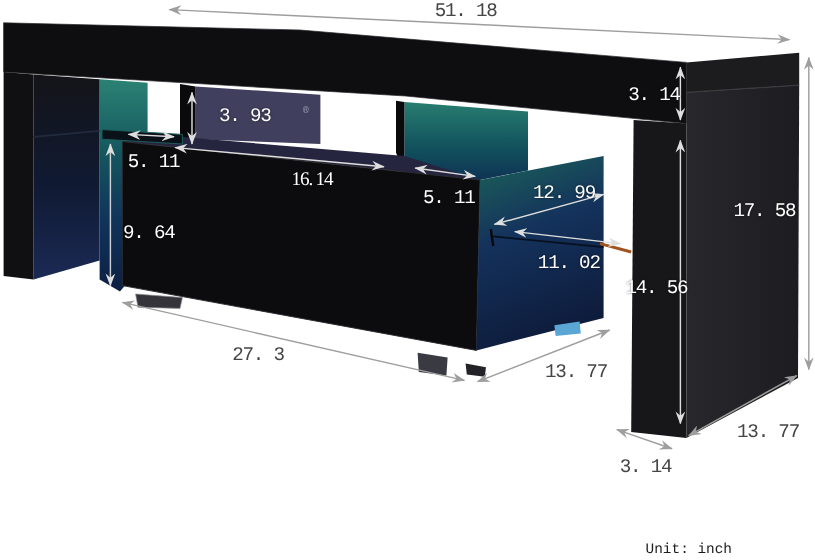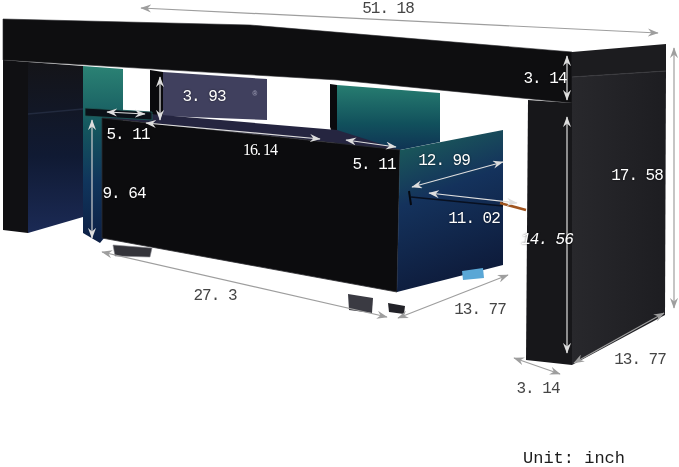--- a/index.html
+++ b/index.html
@@ -11,21 +11,21 @@
   }
   .stage svg{position:absolute;left:0;top:0;}
   .dim{
     position:absolute;transform:translate(-50%,-50%);
     font-size:16px;letter-spacing:-1px;white-space:nowrap;line-height:1;
   }
   .dim.gray{color:#454545;}
   .dim.light{color:#ffffff;text-shadow:0 0 2px rgba(0,0,0,.65);}
   .unit{
     position:absolute;transform:translate(-50%,-50%);
-    font-size:17px;color:#1c1c1c;letter-spacing:0;white-space:nowrap;
+    font-size:12px;color:#1c1c1c;letter-spacing:0;white-space:nowrap;
   }
   .rmark{
     position:absolute;transform:translate(-50%,-50%);
     font-size:8px;color:#9a9ab2;
   }
 </style>
 </head>
 <body>
 
 <div class="stage">
@@ -117,24 +117,24 @@
       <line x1="567" y1="117" x2="567" y2="353" marker-start="url(#arrL)" marker-end="url(#arrL)"></line>
     </g>
   </svg>
 
   <div class="dim gray" style="left:388px;top:9px;">51. 18</div>
   <div class="dim light" style="left:545px;top:79px;">3. 14</div>
   <div class="dim light" style="left:184px;top:97px;margin-left:20px;">3. 93</div>
   <div class="dim light" style="left:128px;top:135px;">5. 11</div>
   <div class="dim light" style="left:260px;top:150px;font-family:Liberation Serif, serif;">16. 14</div>
   <div class="dim light" style="left:374px;top:165px;">5. 11</div>
-  <div class="dim light" style="left:444px;top:161px;">12. 99</div>
+  <div class="dim light" style="left:470px;top:161px;">12. 99</div>
   <div class="dim light" style="left:474px;top:219px;text-align:center;">11. 02</div>
   <div class="dim light" style="left:124px;top:181px;margin-top:13px;">9. 64</div>
-  <div class="dim light" style="left:547px;top:240px;font-style:italic;">14. 56</div>
+  <div class="dim light" style="left:547px;top:240px;">14. 56</div>
   <div class="dim light" style="left:637px;top:176px;">17. 58</div>
   <div class="dim gray" style="left:215px;top:296px;">27. 3</div>
   <div class="dim gray" style="left:480px;top:310px;">13. 77</div>
   <div class="dim gray" style="left:640px;top:360px;">13. 77</div>
   <div class="dim gray" style="left:538px;top:389px;">3. 14</div>
 
   <div class="rmark" style="left:255px;top:93px;">®</div>
 
   <div class="unit" style="left:574px;top:458px;">Unit: inch</div>
 </div>

